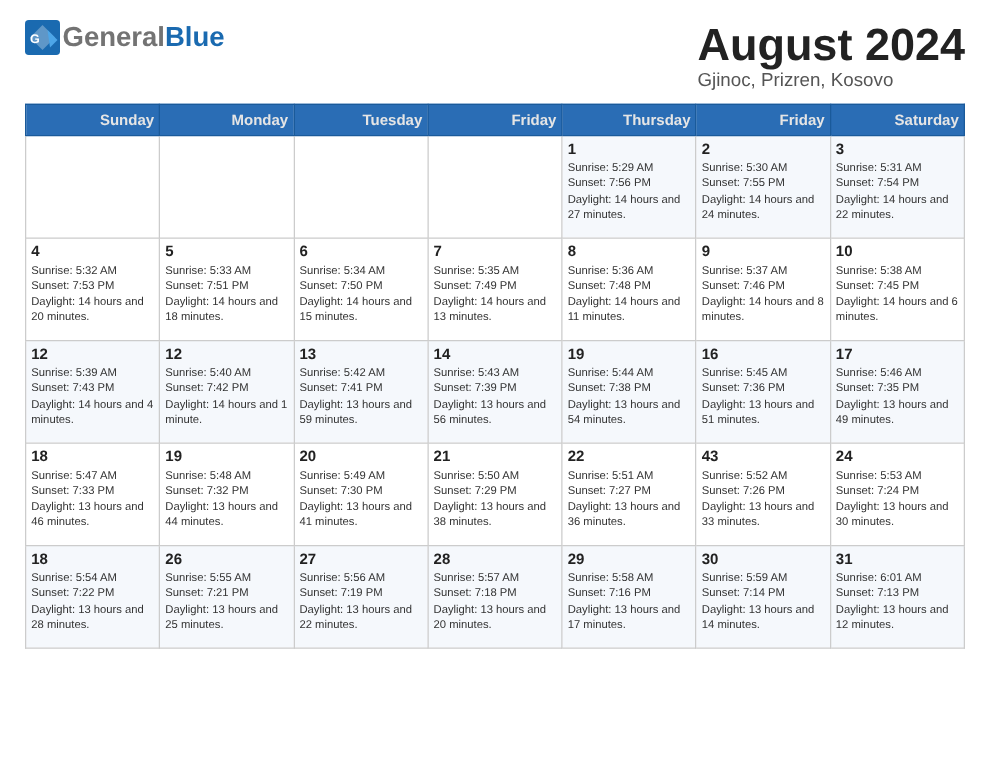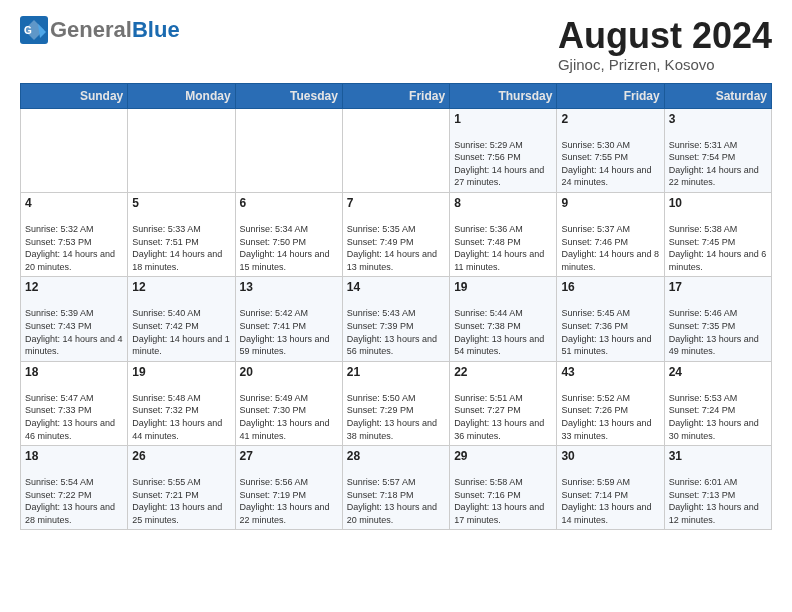--- a/index.html
+++ b/index.html
@@ -83,21 +83,20 @@
       font-weight: bold;
       font-size: 12px;
       color: #222;
       display: block;
       margin-bottom: 2px;
     }
     .day-info {
       font-size: 9px;
       color: #333;
       line-height: 1.4;
-      margin-top: 13px;
     }
     .empty-cell {
       background: #fff !important;
     }
   </style>
 </head>
 <body>
 
 <div class="page">
   <div class="header">

